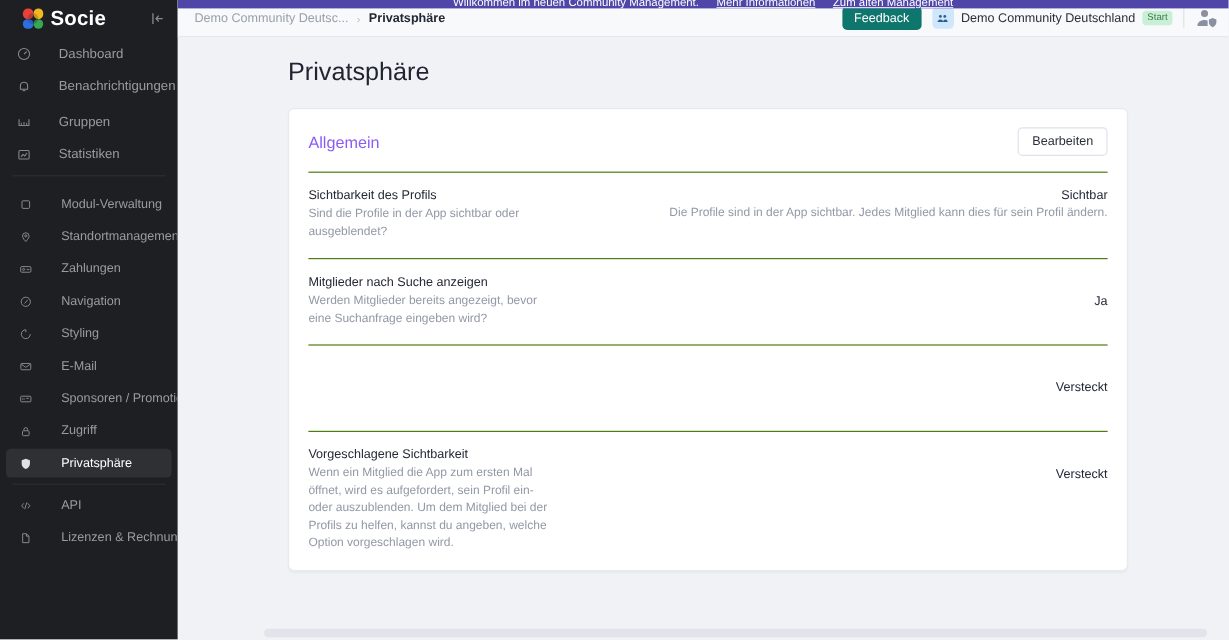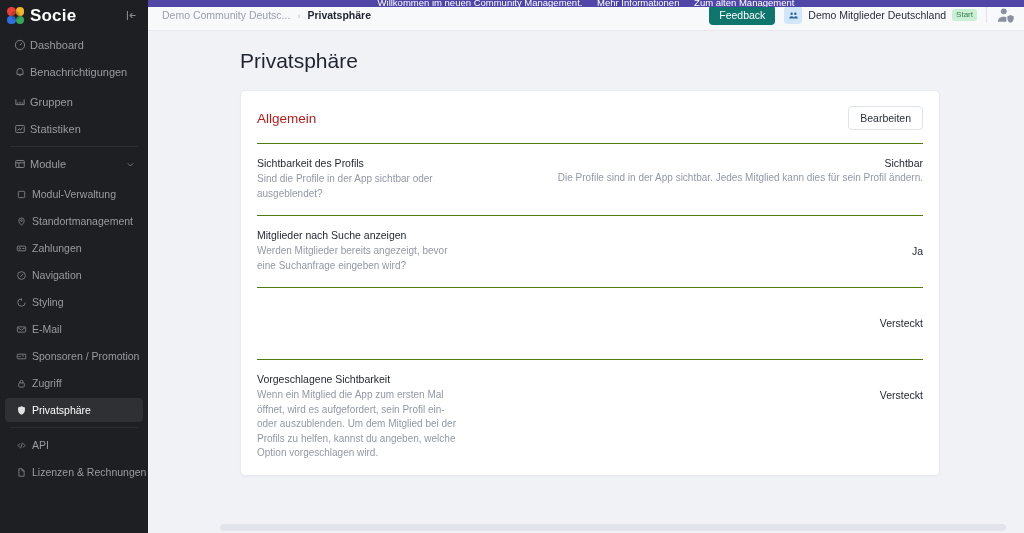--- a/index.html
+++ b/index.html
@@ -15,21 +15,21 @@
   .sidebar {
     width: 148px; height: 533px; flex: 0 0 148px;
     background: #1e1f22;
     color: #9a9ba0;
     display: flex; flex-direction: column;
     position: relative; z-index: 5;
     overflow: hidden;
   }
   .brand {
     height: 31px; display: flex; align-items: center;
-    padding: 0 8px 0 7px; gap: 6px; flex: 0 0 31px;
+    padding: 0 8px 0 7px; gap: 6px; flex: 0 0 31px; margin-left: 12px;
   }
   .logo-mark { width: 17px; height: 17px; position: relative; flex: 0 0 17px; }
   .logo-mark i { position: absolute; width: 8.5px; height: 8.5px; border-radius: 50%; display:block; }
   .logo-mark i.c1 { left: 0; top: 0; background: #e8413a; }
   .logo-mark i.c2 { right: 0; top: 0; background: #f5b623; }
   .logo-mark i.c3 { left: 0; bottom: 0; background: #2d6fe0; }
   .logo-mark i.c4 { right: 0; bottom: 0; background: #35a853; }
   .logo-mark b {
     position:absolute; left:4.2px; top:4.2px; width:8.5px; height:8.5px;
     border-radius:50%; background:#1e1f22; opacity:.22;
@@ -39,21 +39,21 @@
     line-height: 1;
   }
   .collapse-btn {
     margin-left: auto; color: #8b8c92; font-size: 12px;
     display: flex; align-items: center; cursor: pointer;
     width: 18px; height: 18px; justify-content: center;
   }
 
   .nav { flex: 1 1 auto; padding-top: 2px; overflow: hidden; }
   .nav-item {
-    display: flex; align-items: center; gap: 4px;
+    display: flex; align-items: center; gap: 23px;
     height: 24px; margin: 0 5px; padding: 0 8px;
     border-radius: 4px; cursor: pointer;
     font-size: 11px; color: #9a9ba0; white-space: nowrap;
   }
   .nav-item .ic {
     width: 13px; flex: 0 0 13px; display: flex; align-items: center;
     justify-content: center; opacity: .85;
   }
   .nav-item svg { display: block; }
   .nav-item.active { background: #2e3034; color: #ffffff; }
@@ -121,21 +121,21 @@
     margin: 0 0 17px 92px;
   }
   .card {
     background: #ffffff; border: 1px solid #e8eaf0; border-radius: 5px;
     margin: 0 84px 0 92px; padding: 0 16px;
     box-shadow: 0 1px 2px rgba(28,32,48,.04);
   }
   .card-head {
     display: flex; align-items: center; padding: 15px 0 13px 0;
   }
-  .card-title { font-size: 13.5px; color: #b91c1c; }
+  .card-title { font-size: 13.5px; color: #8b5cf6; }
   .edit-btn {
     margin-left: auto; background: #fff; border: 1px solid #dfe2ea;
     border-radius: 4px; font-size: 10.5px; color: #2b2f3a;
     padding: 5px 11px; cursor: pointer;
     font-family: "Liberation Sans", sans-serif;
   }
   .row {
     display: flex; align-items: flex-start; padding: 13px 0 14px 0;
     border-top: 1px solid #4d7c0f;
   }
@@ -229,34 +229,20 @@
           <svg width="12" height="12" viewBox="0 0 16 16" fill="none" stroke="currentColor" stroke-width="1.2">
             <rect x="2.3" y="3.3" width="11.4" height="9.4" rx="1.2"></rect>
             <path d="M4.6 10.2l2.2-2.6 2 1.6 2.6-3.2"></path>
           </svg>
         </span>
         <span>Statistiken</span>
       </div>
 
       <div class="nav-sep"></div>
 
-      <div class="nav-item">
-        <span class="ic">
-          <svg width="12" height="12" viewBox="0 0 16 16" fill="none" stroke="currentColor" stroke-width="1.2">
-            <rect x="2.3" y="3.3" width="11.4" height="9.4" rx="1.2"></rect>
-            <path d="M2.3 6.4h11.4M6.6 6.4v6.3"></path>
-          </svg>
-        </span>
-        <span>Module</span>
-        <span class="chev">
-          <svg width="9" height="9" viewBox="0 0 12 12" fill="none" stroke="currentColor" stroke-width="1.3">
-              <path d="M2.5 4.5L6 8l3.5-3.5"></path>
-            </svg>
-        </span>
-      </div>
 
       <div class="nav-spacer"></div>
 
       <div class="nav-spacer"></div>
       <div class="nav-item sub">
         <span class="ic">
           <svg width="11" height="11" viewBox="0 0 16 16" fill="none" stroke="currentColor" stroke-width="1.2">
               <rect x="3.4" y="3.4" width="9.2" height="9.2" rx="1.3"></rect>
             </svg>
         </span>
@@ -400,21 +386,21 @@
 
         <div class="comm-chip">
           <span class="comm-ico">
             <svg width="11" height="11" viewBox="0 0 16 16" fill="currentColor">
               <circle cx="5.3" cy="5.4" r="1.7"></circle>
                 <circle cx="10.7" cy="5.4" r="1.7"></circle>
               <path d="M1.9 12.2c0-1.9 1.5-3 3.4-3s3.4 1.1 3.4 3H1.9z"></path>
               <path d="M8.6 12.2c0-1.9 1.1-3 2.9-3 1.6 0 2.6 1.1 2.6 3H8.6z"></path>
             </svg>
           </span>
-          <span class="comm-name">Demo Mitglieder Deutschland</span>
+          <span class="comm-name">Demo Community Deutschland</span>
           <span class="badge-start">Start</span>
         </div>
 
         <span class="top-divider"></span>
 
         <span class="avatar-ico">
           <svg width="19" height="19" viewBox="0 0 20 20" fill="currentColor">
             <circle cx="8.2" cy="5.6" r="3.1"></circle>
             <path d="M1.9 16.6c0-3.4 2.8-5.3 6.3-5.3 1 0 1.9.15 2.7.45v4.85H1.9z"></path>
             <path d="M15.3 9.4l3.3 1.3v2.6c0 2-1.35 3.6-3.3 4.2-1.95-.6-3.3-2.2-3.3-4.2v-2.6l3.3-1.3z"></path>

